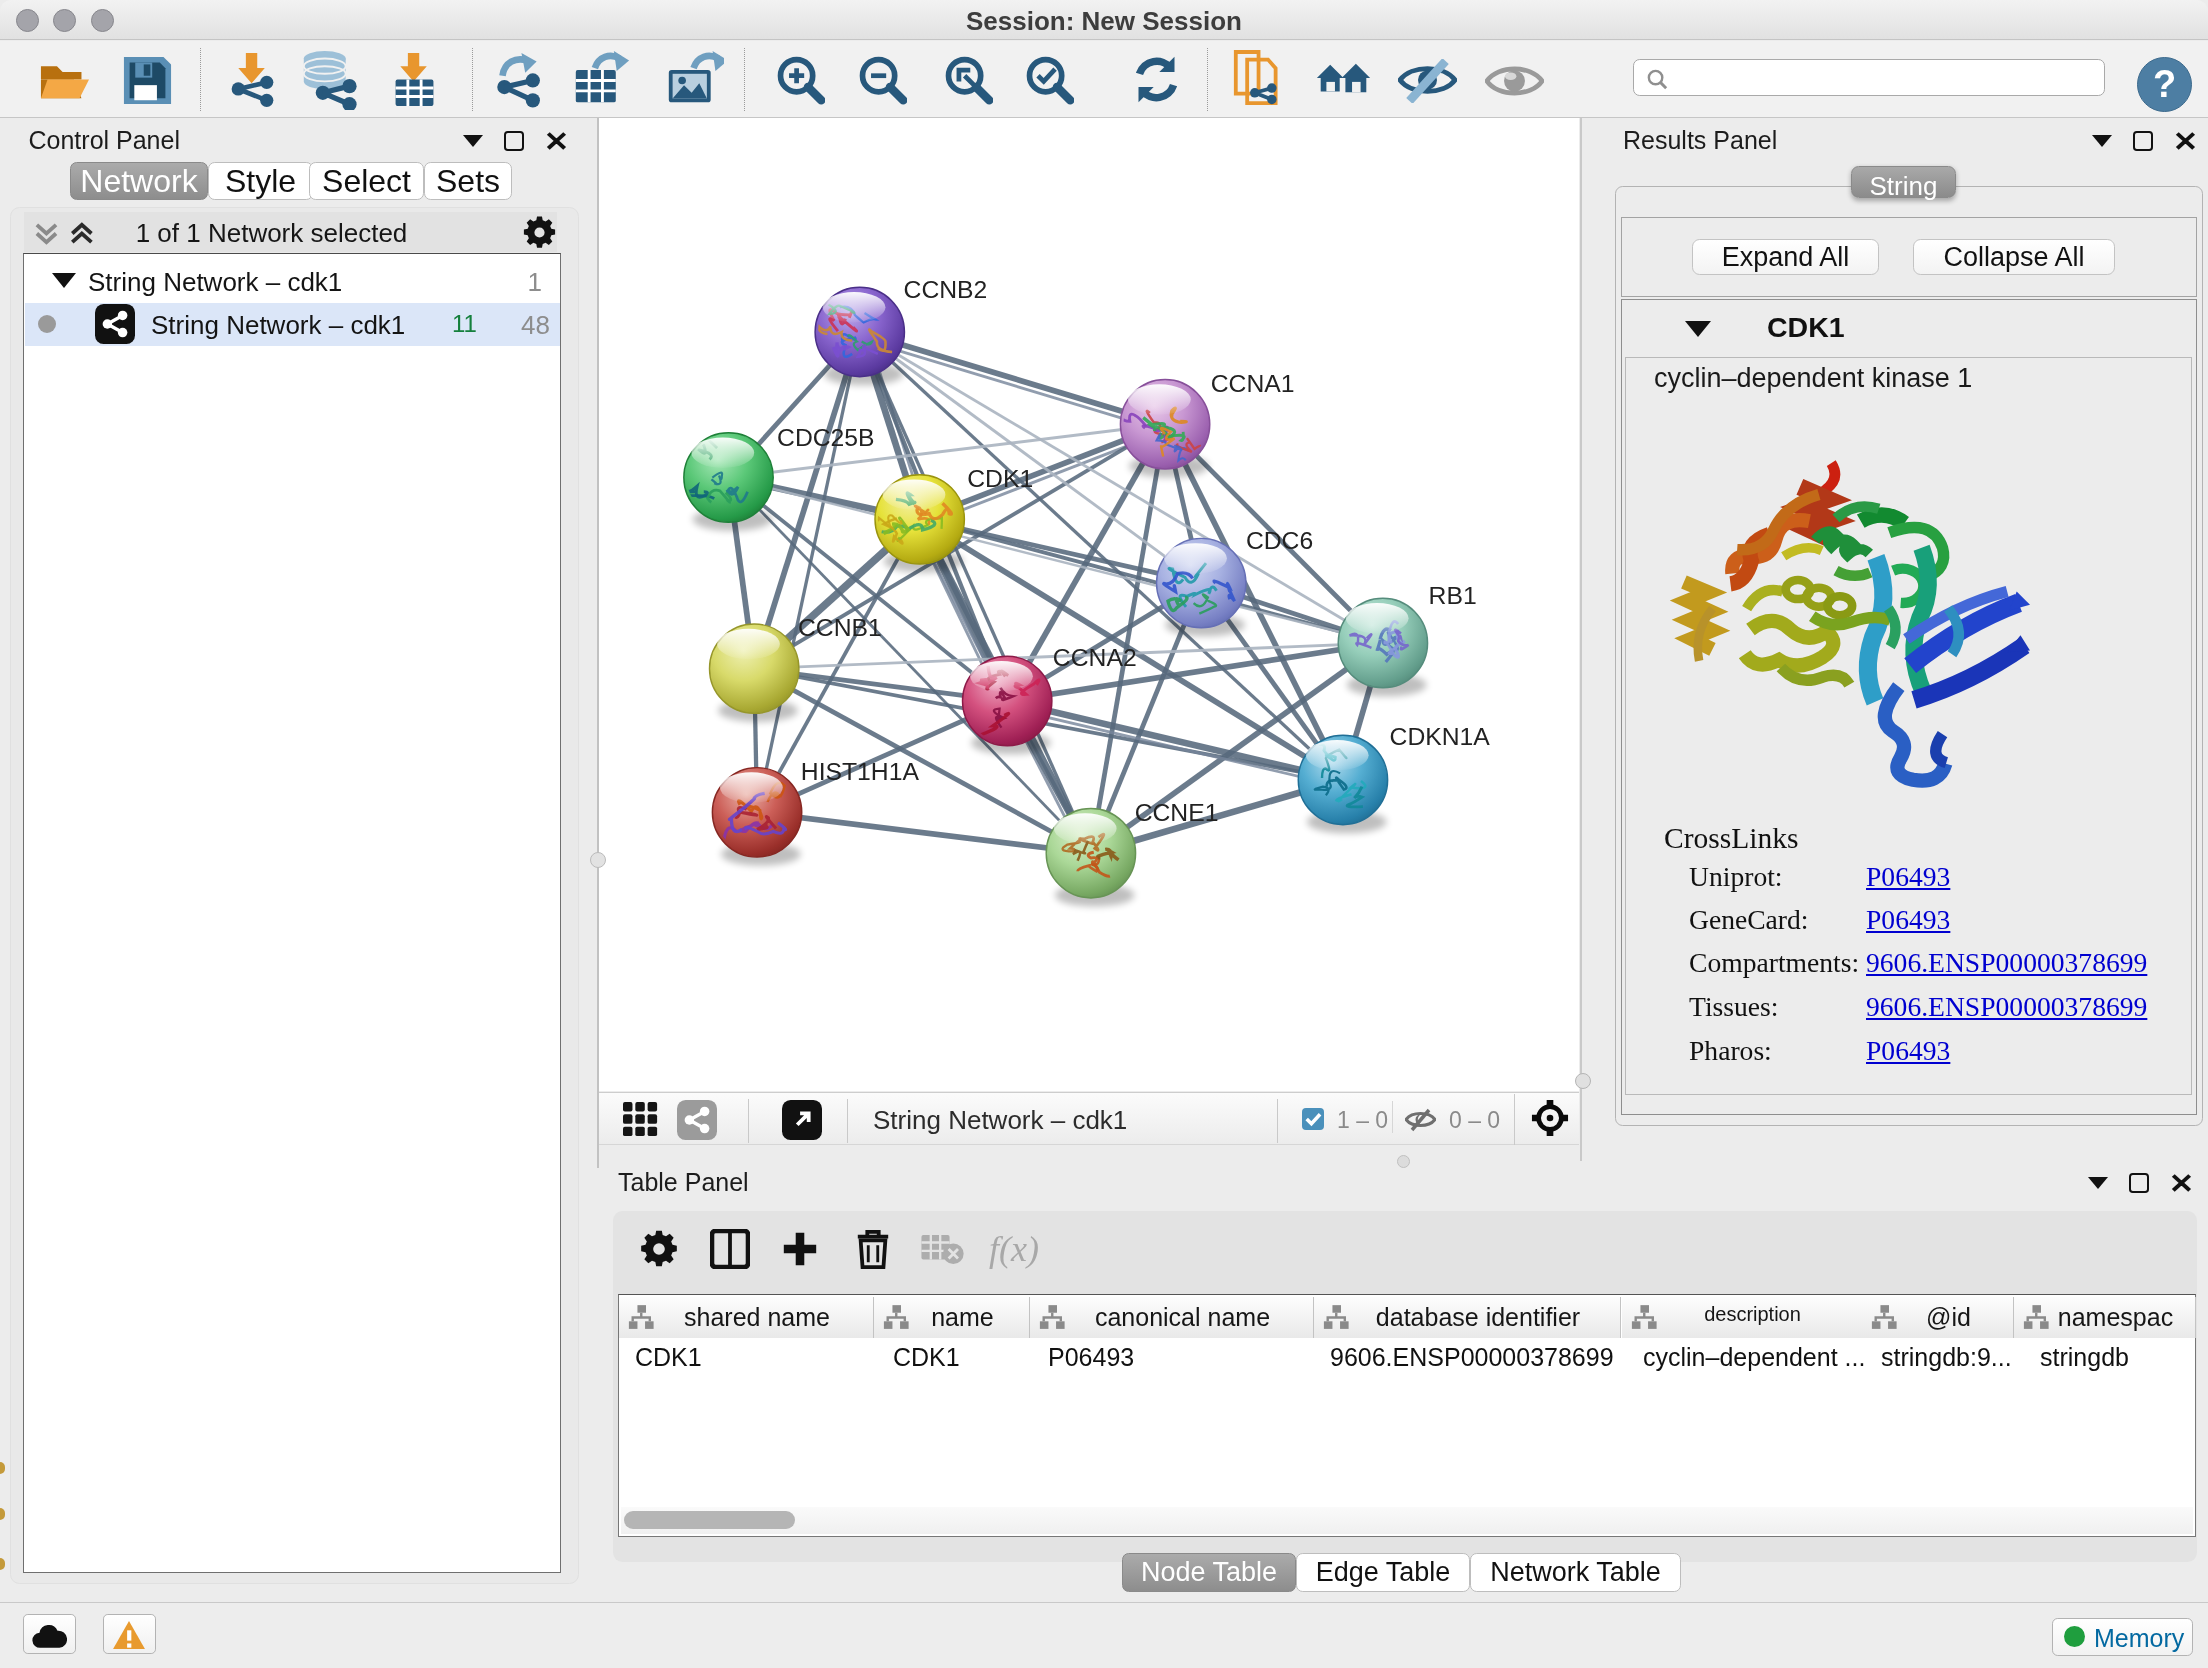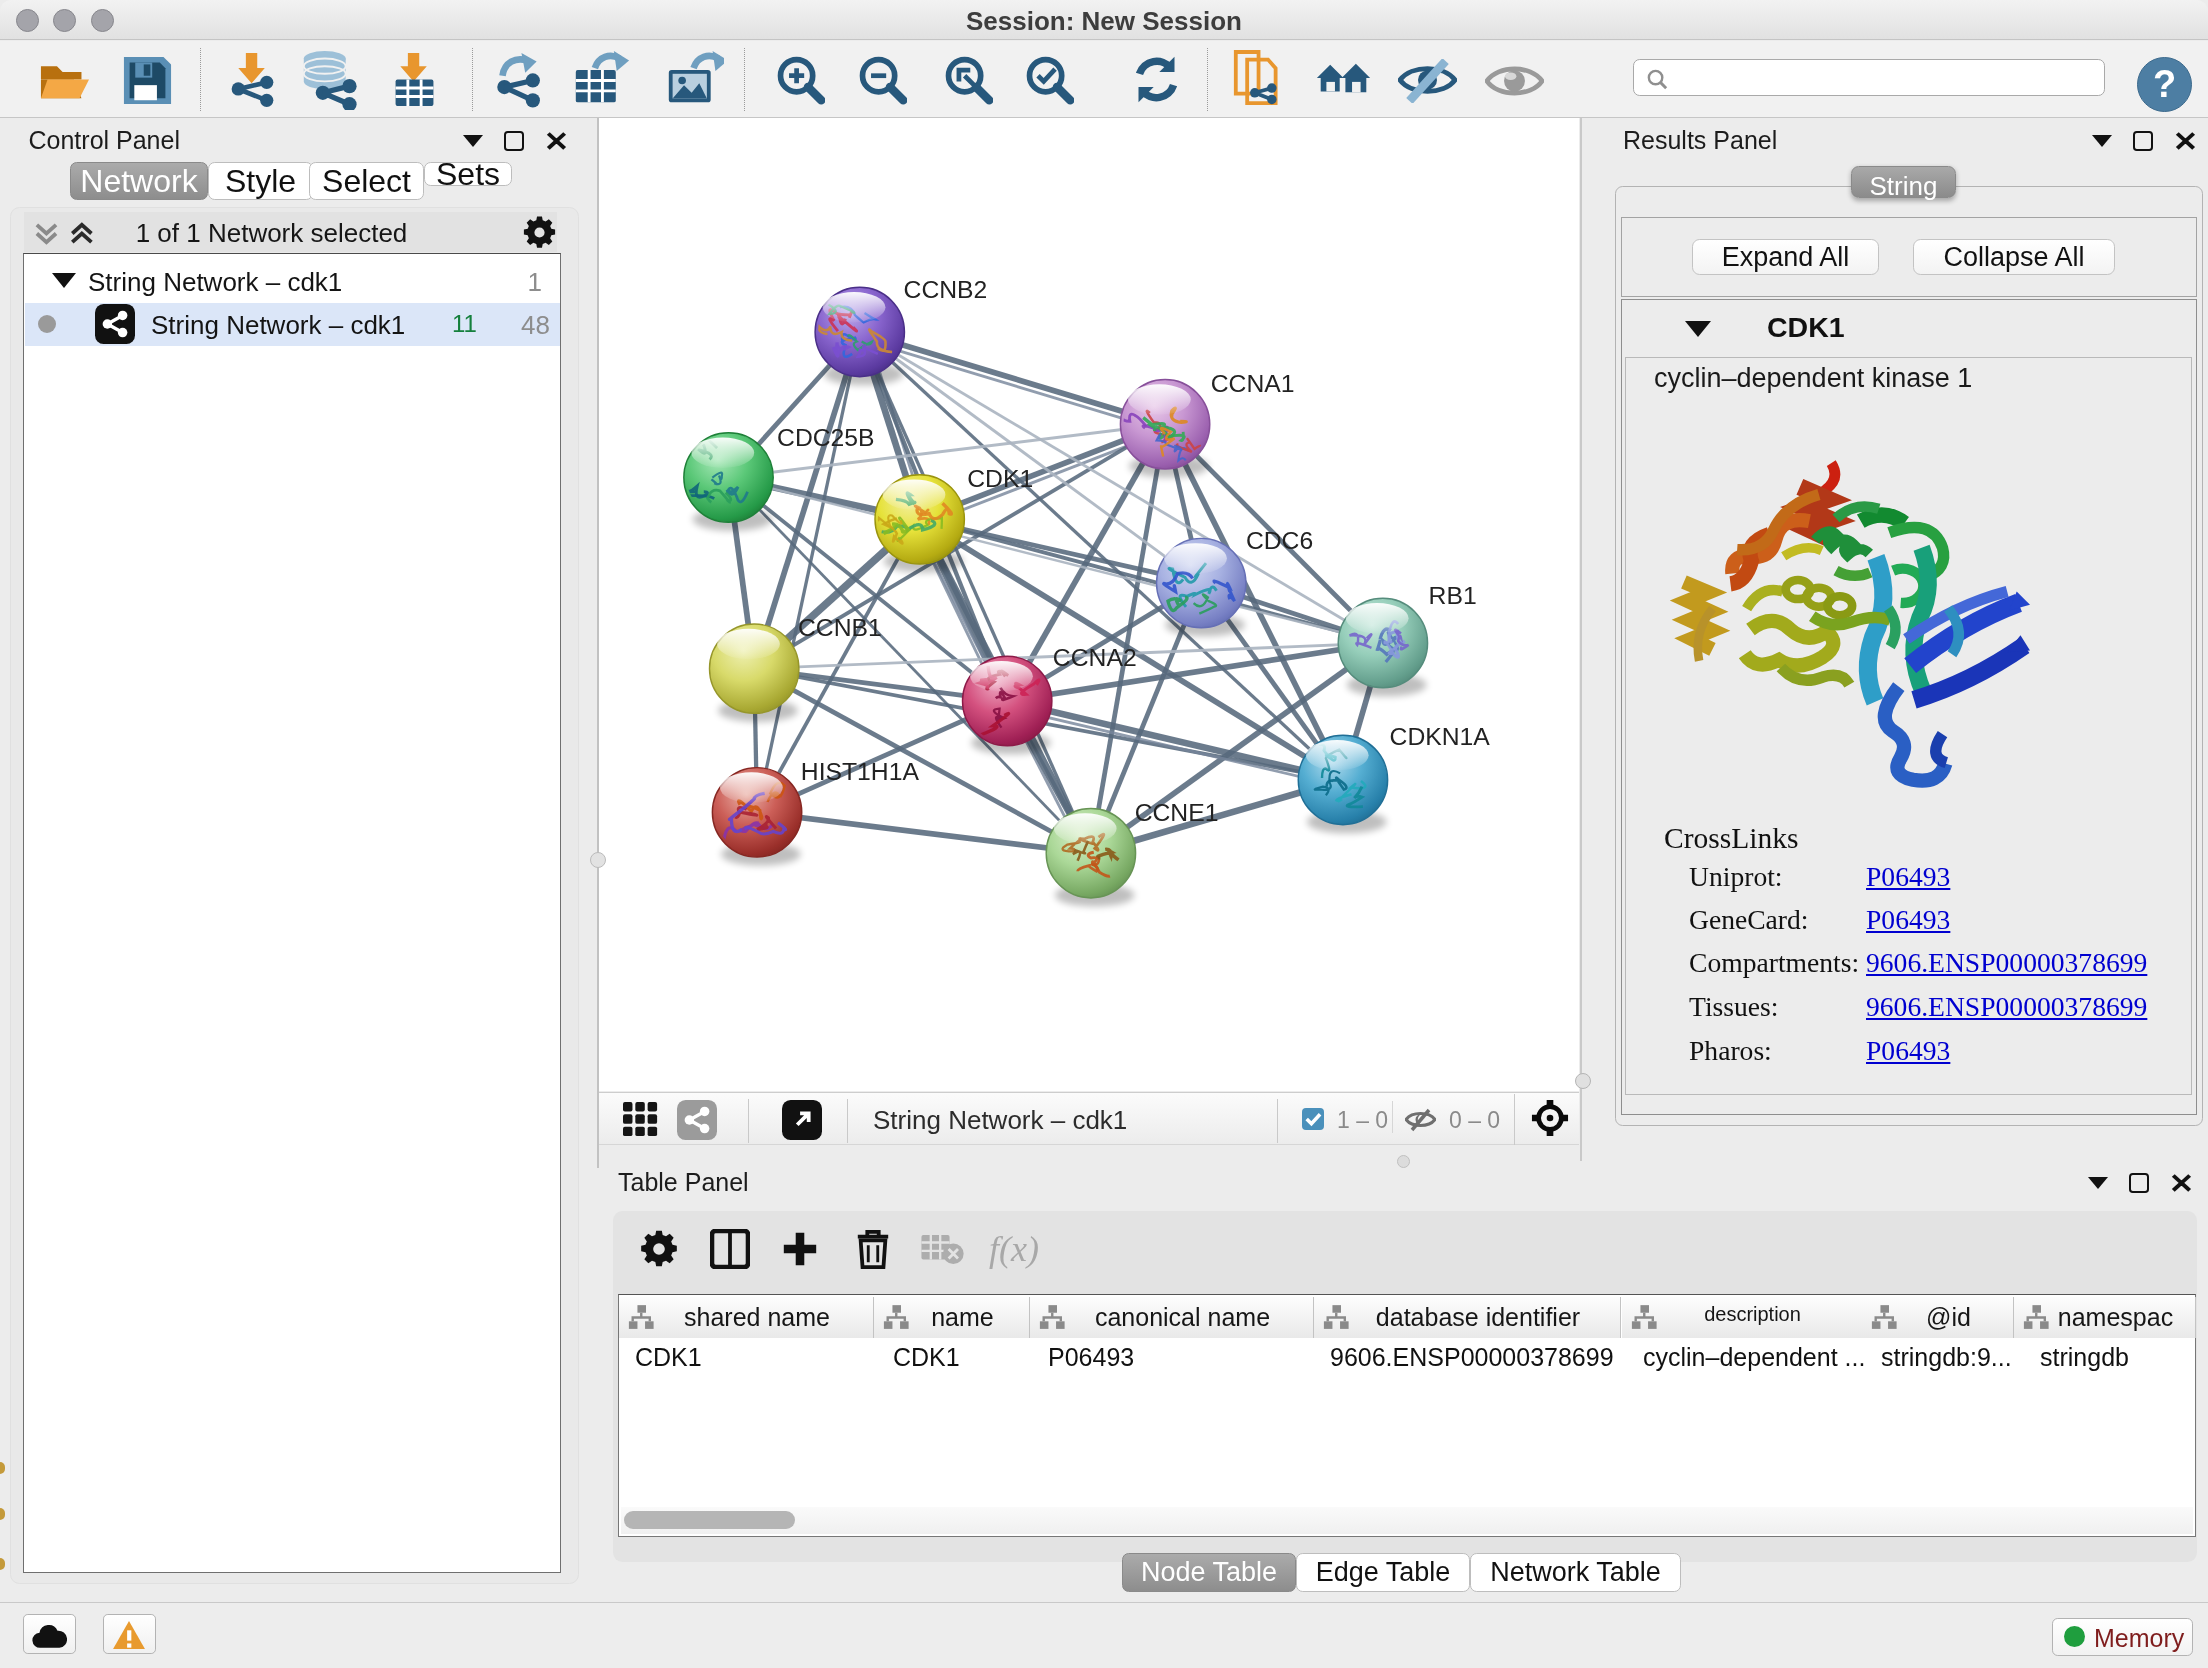--- a/index.html
+++ b/index.html
@@ -156,21 +156,21 @@
 
 <div class="abs hdr" style="left:28.5px;top:126px">Control Panel</div>
 <div class="wctl" style="left:463px;top:131px">
     <div class="tri"></div>
     <div class="sq"></div>
     <div class="xx">✕</div>
   </div>
 <div class="tab tabsel" style="left:70px;top:162px;width:138px;height:38px">Network</div>
 <div class="tab" style="left:208px;top:162px;width:105px;height:38px">Style</div>
 <div class="tab" style="left:309px;top:162px;width:115px;height:38px">Select</div>
-<div class="tab" style="left:424px;top:162px;width:88px;height:24px">Sets</div>
+<div class="tab" style="left:424px;top:162px;width:88px;height:38px">Sets</div>
 <div class="abs" style="left:9.5px;top:207px;width:569px;height:1377px;background:#e9e9e9;border-radius:9.5px;border:1px solid #e0e0e0"></div>
 <div class="abs" style="left:24px;top:212px;width:533px;height:40px;background:#e2e2e2"></div>
 <svg class="abs" style="left:34px;top:221px" width="67" height="25" viewBox="0 0 70 26">
 <g fill="none" stroke="#8a8a8a" stroke-width="4">
       <path d="M3 4 l10 9 10 -9 M3 13 l10 9 10 -9"></path>
     </g>
 <g fill="none" stroke="#2a2a2a" stroke-width="4">
       <path d="M40 13 l10 -9 10 9 M40 22 l10 -9 10 9"></path>
     </g>
 </svg>
@@ -748,14 +748,14 @@
     <path d="M10 26 a8 8 0 0 1 -1 -16 a10 10 0 0 1 19 -2 a7 7 0 0 1 2 18z" fill="#111"></path>
   </svg>
 <div class="abs" style="left:103px;top:1614px;width:53px;height:40px;background:linear-gradient(#fff,#f0f0f0);border:1.4px solid #b3b3b3;border-radius:4.8px"></div>
 <svg class="abs" style="left:112px;top:1620px" width="34" height="30" viewBox="0 0 36 32">
     <path d="M18 1 L35 31 H1z" fill="#e89a2e"></path>
     <rect x="16" y="11" width="4.5" height="11" fill="#fff"></rect>
     <rect x="16" y="25" width="4.5" height="4.5" fill="#fff"></rect>
   </svg>
 <div class="abs" style="left:2052px;top:1618px;width:141px;height:38px;background:linear-gradient(#fff,#f2f2f2);border:1.4px solid #b3b3b3;border-radius:5.7px"></div>
 <div class="abs" style="left:2064px;top:1626px;width:21px;height:21px;border-radius:50%;background:#1f9e3e"></div>
-<div class="abs" style="left:2094px;top:1624px;font-size:25px;color:#7f1d1d">Memory</div>
+<div class="abs" style="left:2094px;top:1624px;font-size:25px;color:#0369a1">Memory</div>
 
 
 </body></html>

